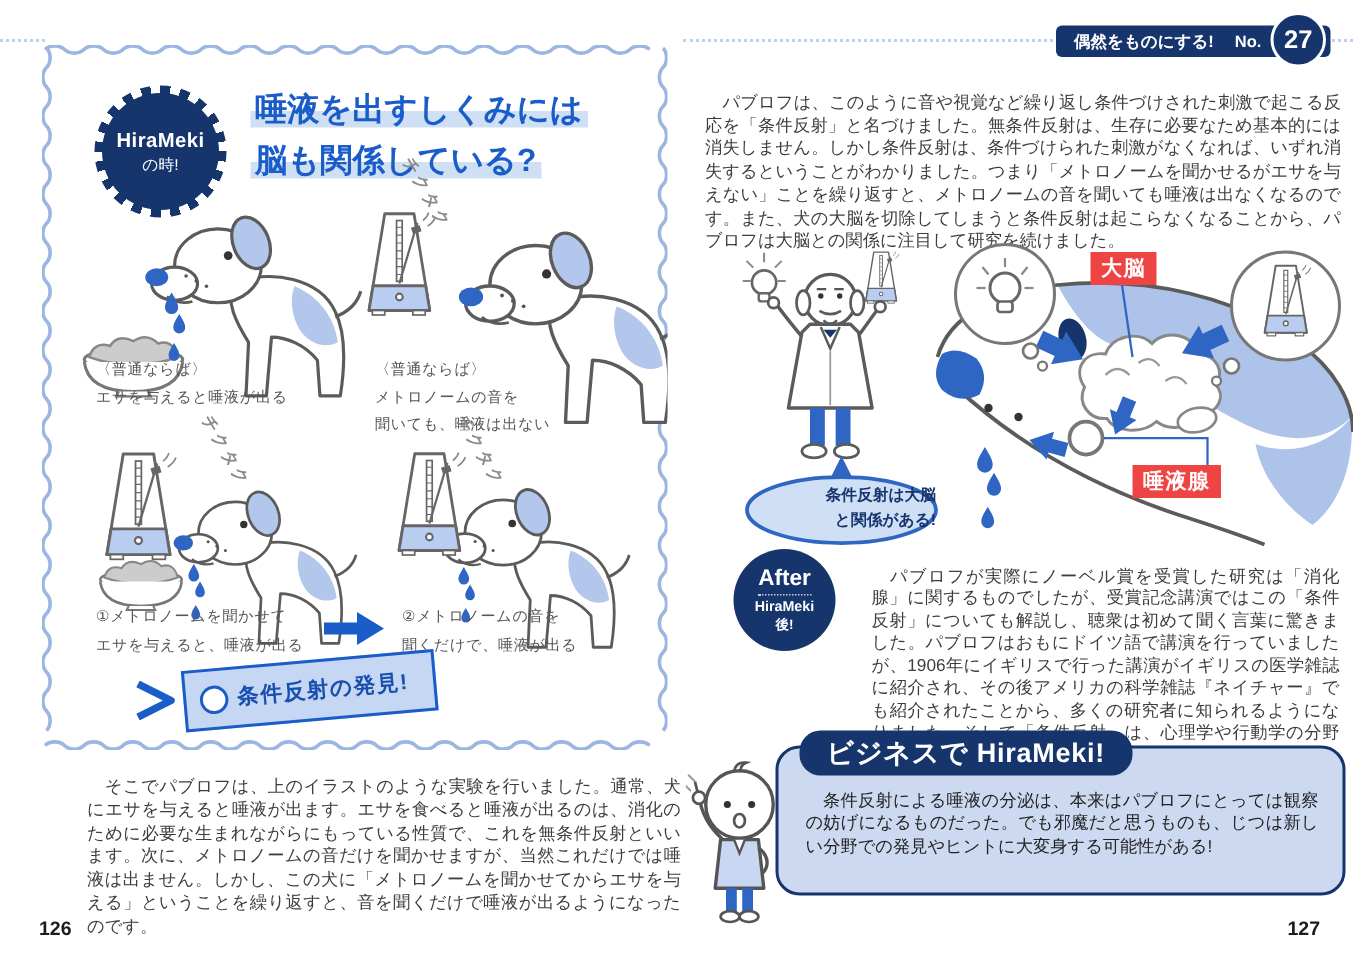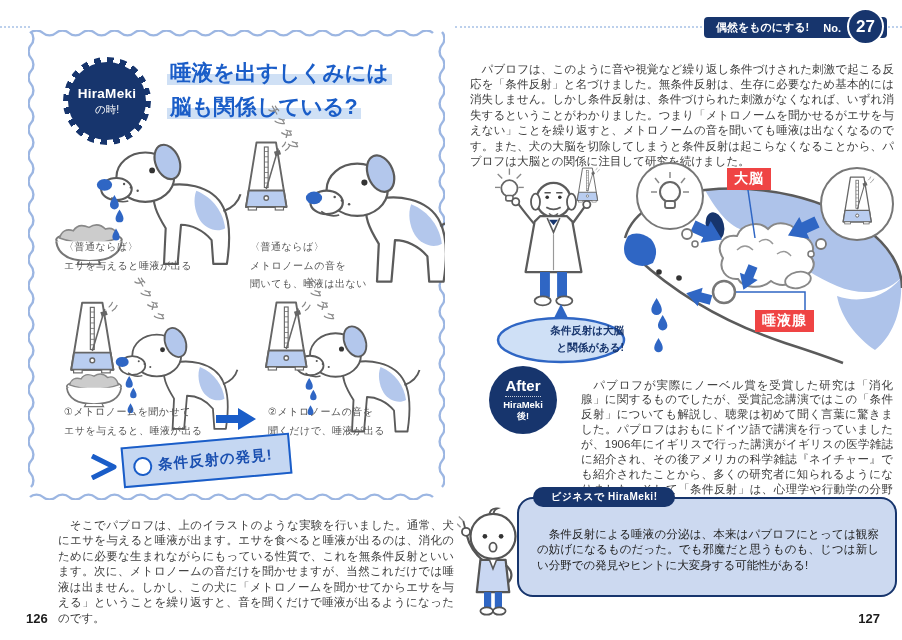--- a/index.html
+++ b/index.html
@@ -65,21 +65,21 @@
   .after-badge{flex:0 0 68px;width:68px;height:68px;border-radius:50%;background:#17356d;
     color:#fff;display:flex;flex-direction:column;align-items:center;justify-content:center;}
   .after-badge .a1{font-size:15px;font-weight:800;border-bottom:1px dotted rgba(255,255,255,.75);
     padding-bottom:2px;margin-bottom:2px;}
   .after-badge .a2{font-size:9.5px;font-weight:bold;}
   .after-badge .a3{font-size:9px;font-weight:bold;}
   .after-text{flex:1;font-size:11.5px;line-height:14.9px;text-align:justify;color:#3d3d3d;}
   .biz{position:absolute;left:10px;top:497px;width:436px;height:128px;}
   .biz-box{position:relative;margin-left:56px;background:#ccd9f0;border:2.5px solid #17356d;
     border-radius:16px;padding:16px 16px 10px 18px;min-height:62px;box-sizing:border-box;}
-  .biz-tab{position:absolute;top:-12px;left:14px;background:#17356d;color:#fff;font-size:10px;
+  .biz-tab{position:absolute;top:-12px;left:14px;background:#17356d;color:#fff;font-size:18px;
     font-weight:800;padding:3px 18px;border-radius:14px;letter-spacing:.5px;white-space:nowrap;}
   .biz-text{font-size:11.5px;line-height:15.6px;color:#222;text-align:justify;}
   .boy{position:absolute;left:-4px;top:6px;z-index:2;}
   .defs-hidden{position:absolute;width:0;height:0;overflow:hidden;}
 </style>
 </head>
 <body>
 
 <svg class="defs-hidden" aria-hidden="true">
   <defs>

